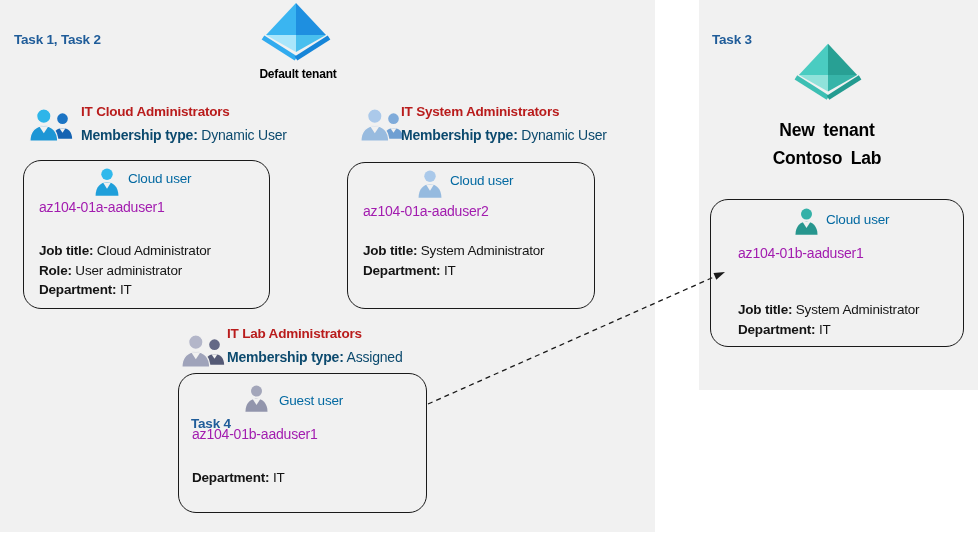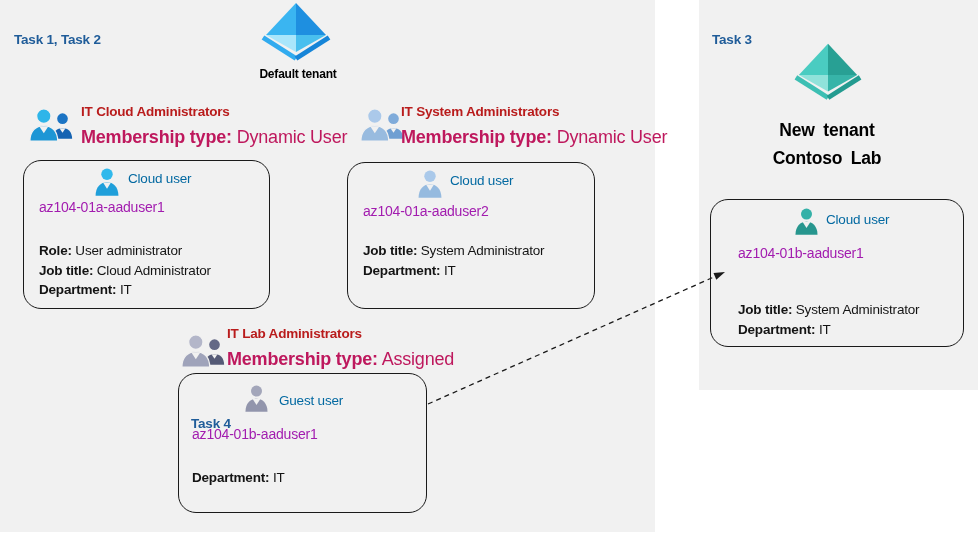--- a/index.html
+++ b/index.html
@@ -5,21 +5,21 @@
   html,body{margin:0;padding:0;background:#ffffff;}
   .canvas{
     position:relative;width:978px;height:540px;background:#ffffff;
     font-family:"Liberation Sans", sans-serif;color:#111;overflow:hidden;
     letter-spacing:-0.2px;
   }
   .abs{position:absolute;}
   .panel{position:absolute;background:#f1f1f1;}
   .task{font-weight:bold;color:#1f5c99;font-size:13.5px;margin-top:24px;}
   .gname{font-weight:bold;font-size:13.5px;color:#b91c1c;white-space:nowrap;}
-  .mline{font-size:18px;color:#be185d;white-space:nowrap;}
+  .mline{font-size:14px;color:#0c4a6e;white-space:nowrap;}
   .mline b{font-weight:bold;}
   .ubox{position:absolute;border:1.4px solid #1a1a1a;border-radius:18px;background:transparent;}
   .utype{font-size:13.5px;color:#0369a1;white-space:nowrap;}
   .uname{font-weight:normal;font-size:14px;color:#a21caf;white-space:nowrap;}
   .fields{font-size:13.5px;line-height:19.5px;color:#141414;white-space:nowrap;}
   .fields b{font-weight:bold;}
   .tenant-title{font-weight:bold;font-size:12px;color:#000;text-align:center;}
   .rt-title{font-weight:bold;font-size:17.5px;color:#000;text-align:center;word-spacing:4px;white-space:nowrap;}
   svg{display:block;}
 </style>
@@ -58,22 +58,22 @@
 
     <div class="ubox" style="left:23px;top:160px;width:245px;height:147px;">
       <svg class="abs" style="left:69px;top:5px;" width="28" height="31" viewBox="0 0 24 26" aria-hidden="true">
         <circle cx="12" cy="6.8" r="4.9" fill="#30b9ec"></circle>
         <path d="M2.2,25.2 C2.2,17.6 6.6,13.6 12,13.6 C17.4,13.6 21.8,17.6 21.8,25.2 Z" fill="#1f9fda"></path>
         <path d="M8.6,13.9 L15.4,13.9 L12,19.2 Z" fill="#f1f1f1"></path>
       </svg>
       <div class="abs utype" style="left:104px;top:10px;">Cloud user</div>
       <div class="abs uname" style="left:15px;top:38px;">az104-01a-aaduser1</div>
       <div class="abs fields" style="left:15px;top:80px;">
+        <div><b>Job title:</b> <span>Cloud Administrator</span></div>
         <div><b>Role:</b> <span>User administrator</span></div>
-        <div><b>Job title:</b> <span>Cloud Administrator</span></div>
         <div><b>Department:</b> <span>IT</span></div>
       </div>
     </div>
 
     <svg class="abs" style="left:359px;top:106px;" width="46" height="38" viewBox="0 0 32 26" aria-hidden="true">
       <circle cx="24" cy="8.6" r="3.7" fill="#7fabda"></circle>
       <path d="M17.3,22.6 C17.3,17.6 20.2,15 24,15 C27.8,15 30.7,17.6 30.7,22.6 Z" fill="#6f9fd2"></path>
       <path d="M21.9,15.2 L26.1,15.2 L24,18.4 Z" fill="#f1f1f1"></path>
       <circle cx="11" cy="6.8" r="5" fill="#abc9ea" stroke="#f1f1f1" stroke-width="0.9"></circle>
       <path d="M1.3,24.3 C1.3,17.2 5.4,13.4 11,13.4 C16.6,13.4 20.7,17.2 20.7,24.3 Z" fill="#98bbdf" stroke="#f1f1f1" stroke-width="0.9"></path>

